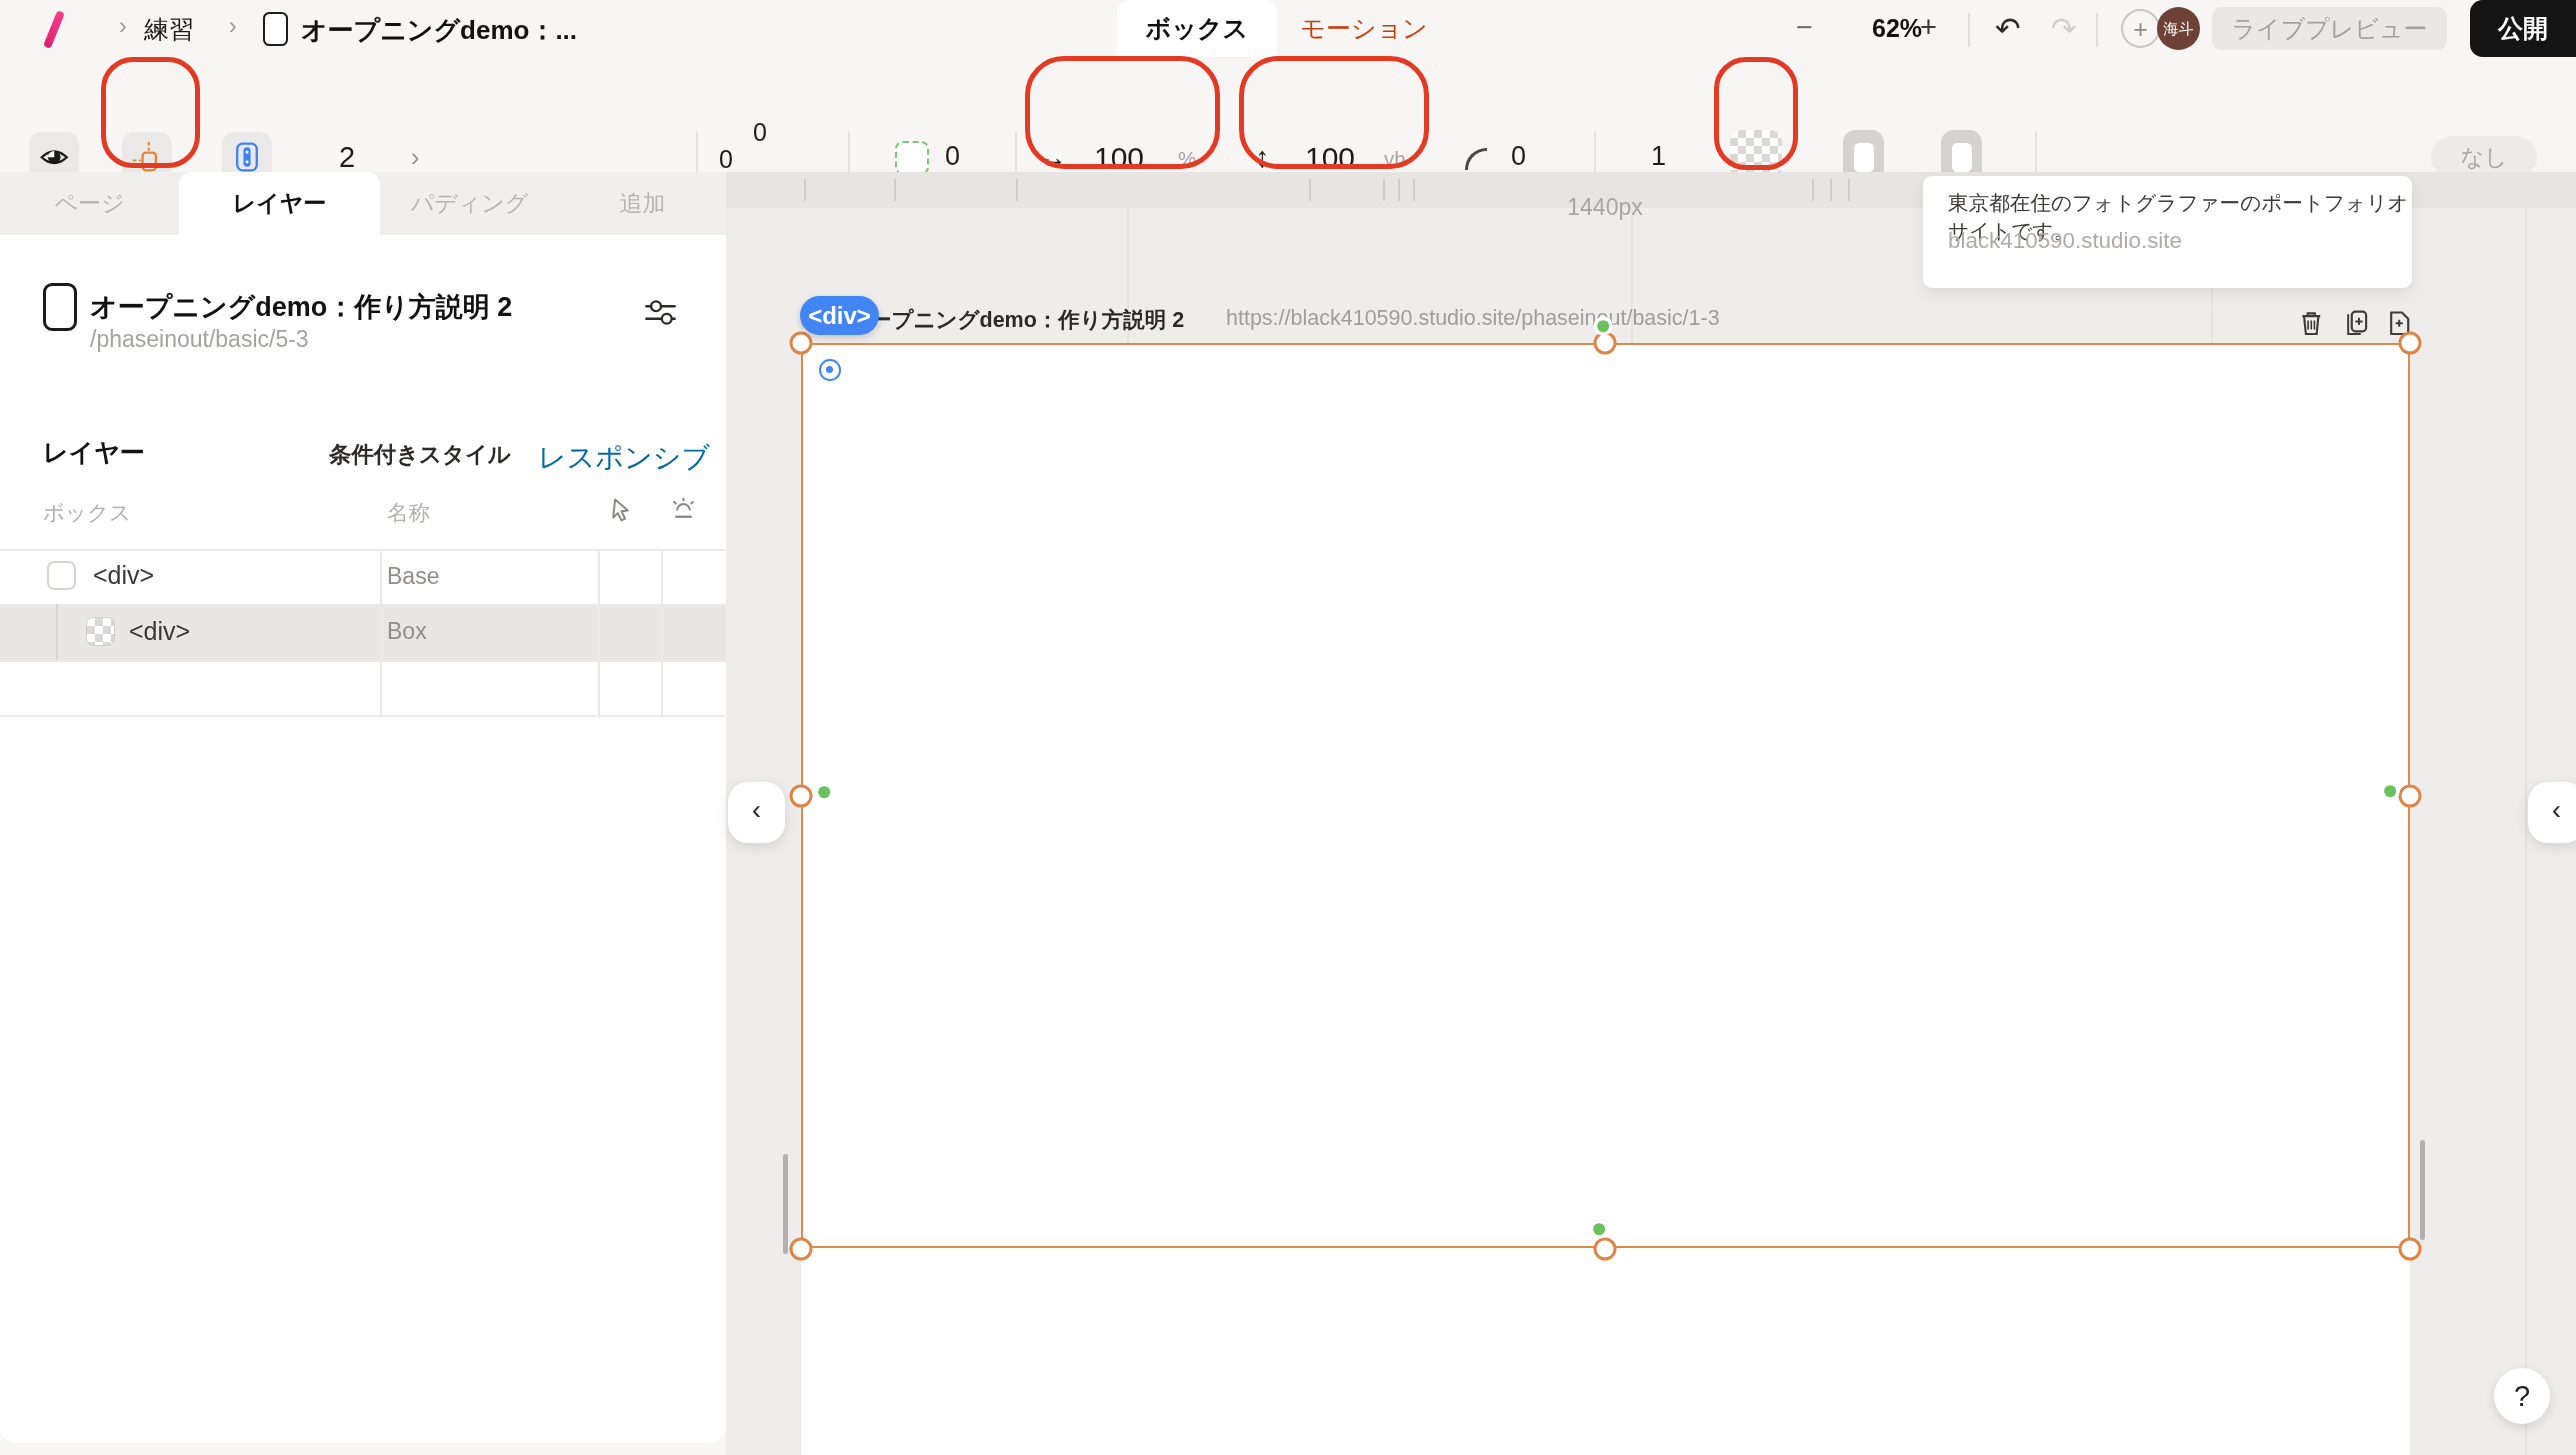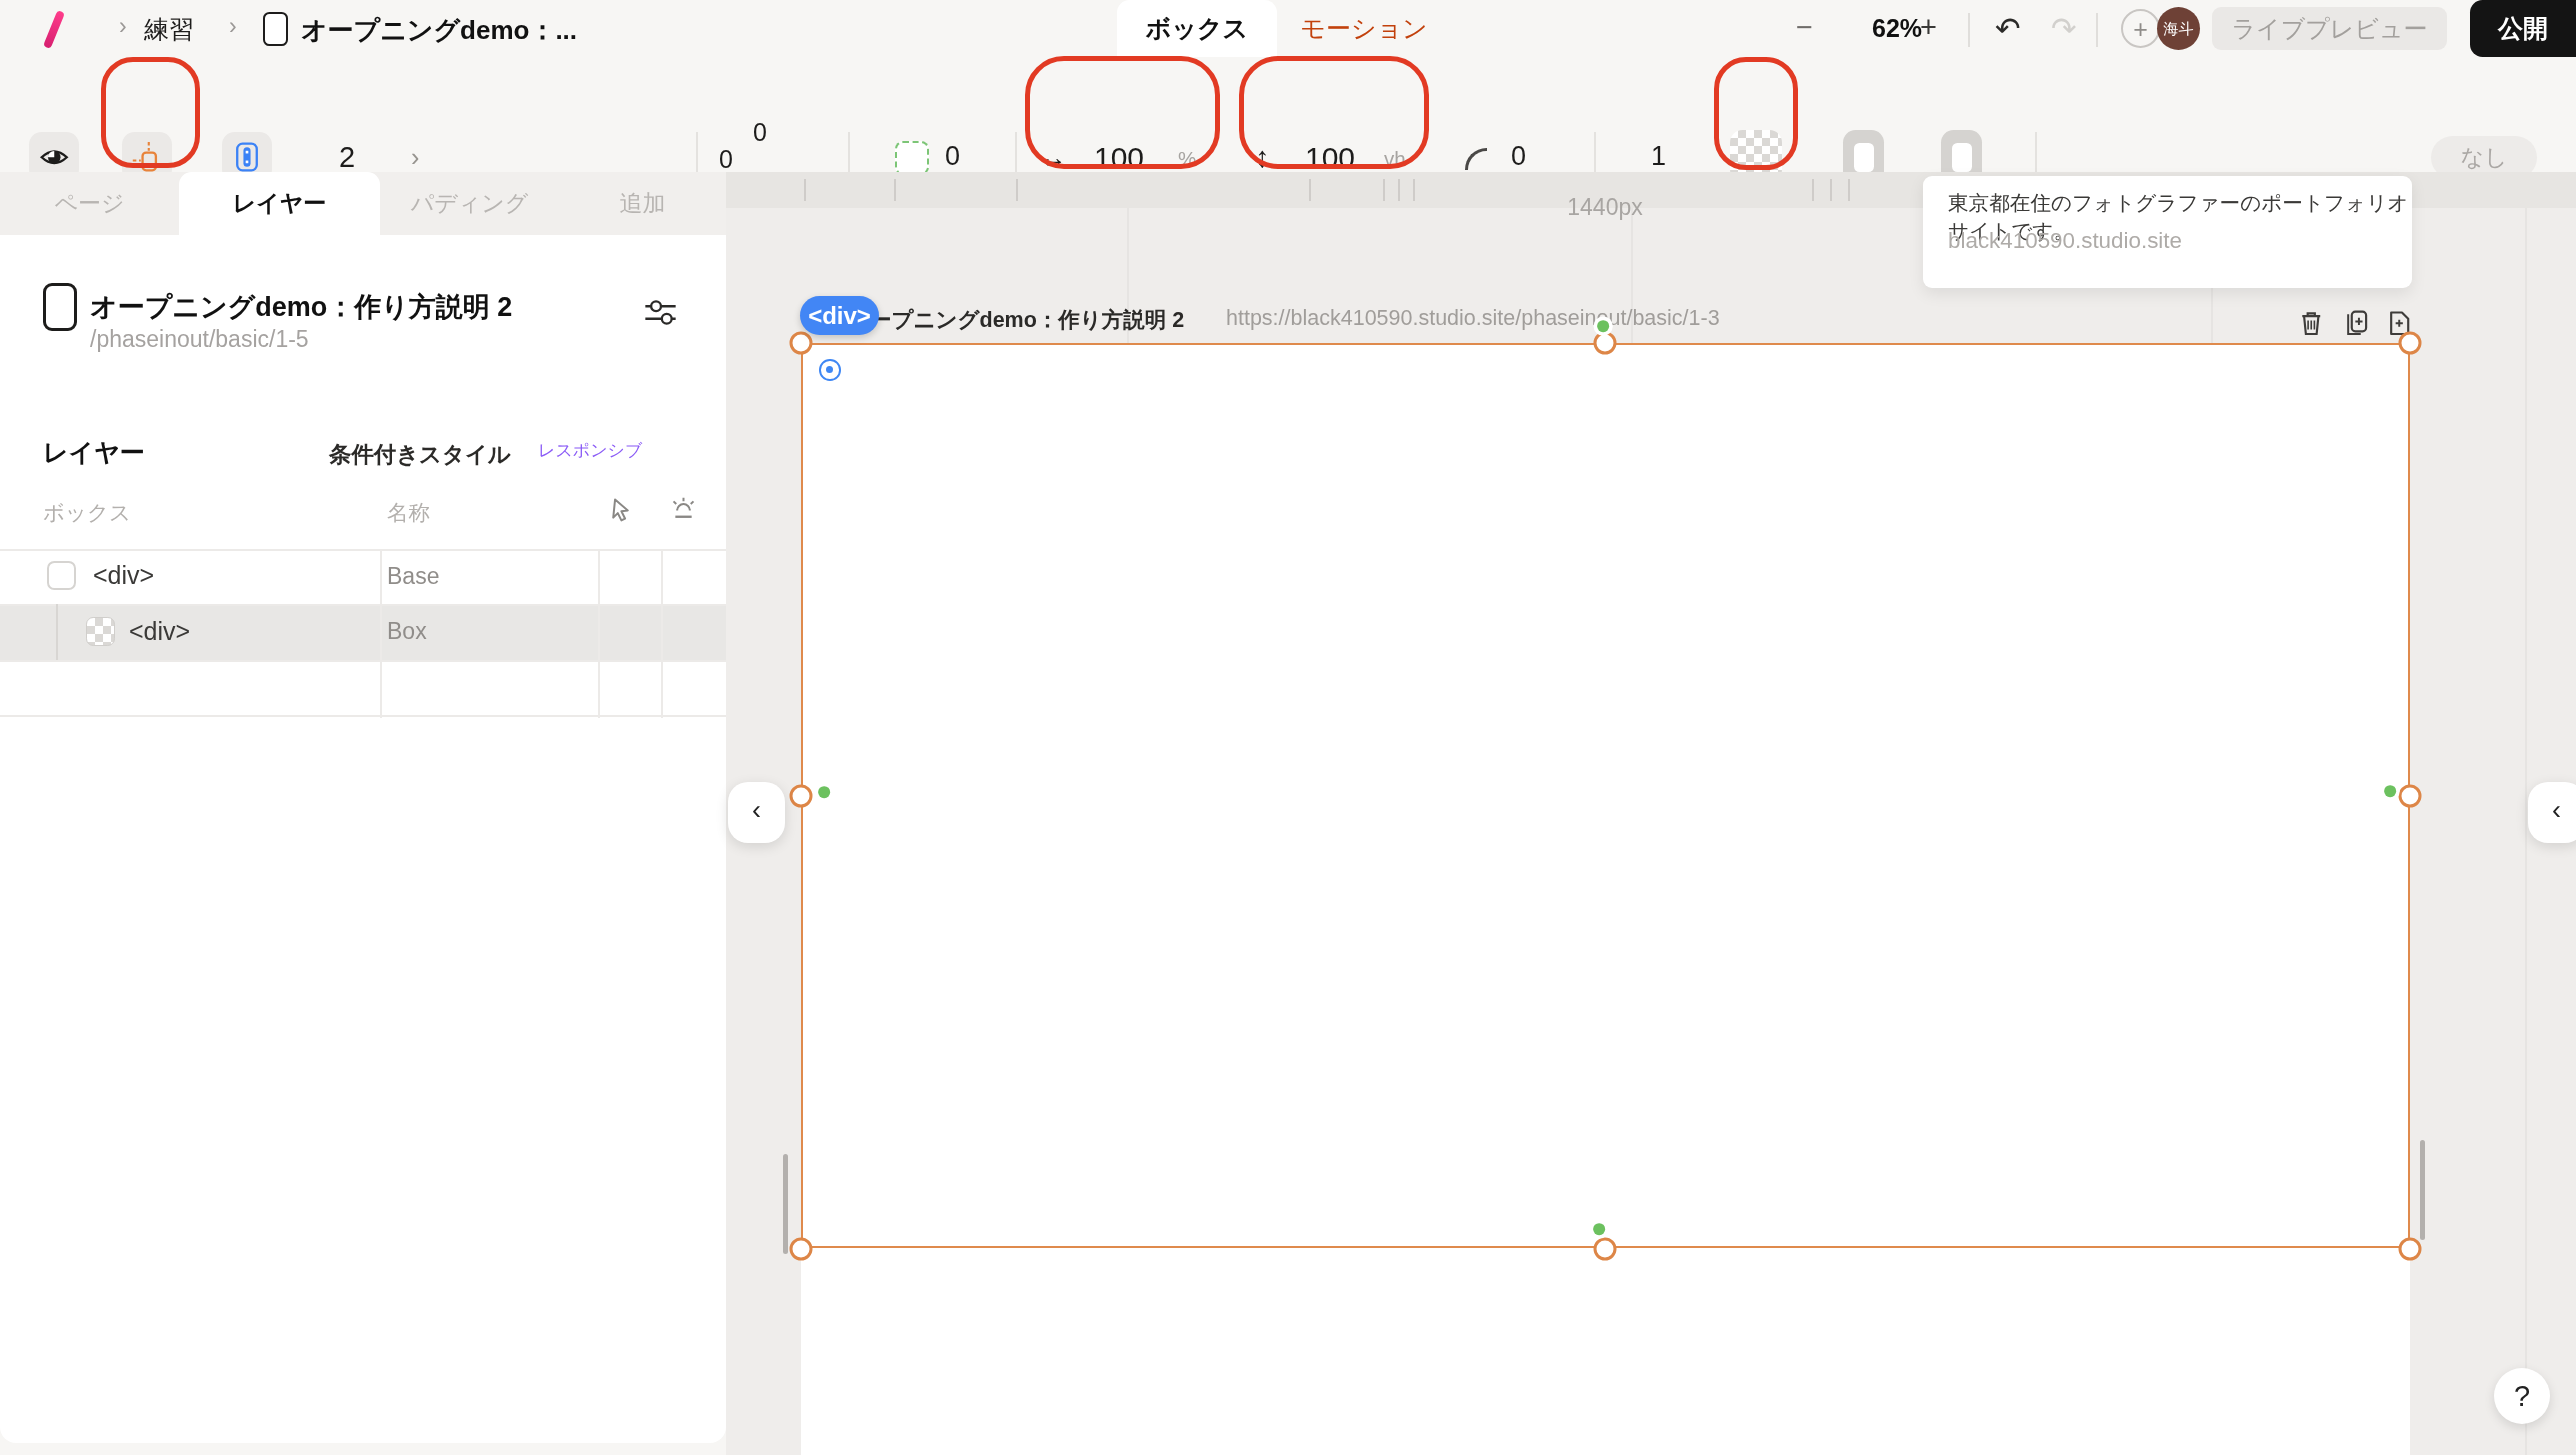--- a/index.html
+++ b/index.html
@@ -64,21 +64,21 @@
   
   .sidebar-strip { position:absolute; left:0; top:172px; width:726px; height:63px; background:#f1efed; }
   .side-tab { position:absolute; top:172px; height:63px; text-align:center; line-height:63px; font-size:23px; color:#b8b5b2; }
   .side-tab.active { background:#fff; border-radius:12.5px 12.5px 0 0; color:#111; font-weight:bold; }
   .sidebar-body { position:absolute; left:0; top:235px; width:726px; height:1208px; background:#fff;
     border-radius:0 0 16px 16px; }
   .page-title { position:absolute; left:90px; top:289px; font-size:27px; font-weight:bold; color:#111; }
   .page-path { position:absolute; left:90px; top:326px; font-size:23px; color:#a5a2a0; }
   .layers-h { position:absolute; left:43px; top:436px; font-size:25px; font-weight:bold; color:#111; }
   .layers-link1 { position:absolute; left:329px; top:439px; font-size:22.4px; font-weight:bold; color:#2b2a28; }
-  .layers-link2 { position:absolute; left:538px; top:439px; font-size:17px; color:#8b5cf6; }
+  .layers-link2 { position:absolute; left:538px; top:439px; font-size:28px; color:#0369a1; }
   .col-h { position:absolute; top:498px; font-size:21.5px; color:#b3b0ad; }
   .grid-hline { position:absolute; left:0; width:726px; height:1.8px; background:#eceae8; }
   .grid-vline { position:absolute; width:1.8px; background:#eceae8; }
   .row-sel { position:absolute; left:0; top:604px; width:726px; height:56px; background:#e8e7e5; }
   .row-tag { position:absolute; font-size:25px; color:#3a3937; }
   .row-name { position:absolute; left:387px; font-size:23px; color:#908d8a; }
   .chk { position:absolute; left:47px; top:561px; width:29px; height:29px; border:2.2px solid #d6d4d1;
     border-radius:7.2px; background:#fff; }
   .layer-swatch { position:absolute; left:86px; top:617px; width:29px; height:29px; border-radius:7.2px;
     border:1.8px solid #d0cecb; }
@@ -313,21 +313,21 @@
 
   <div class="sidebar-strip"></div>
   <div class="side-tab" style="left:0; width:179px;">ページ</div>
   <div class="side-tab active" style="left:179px; width:201px;">レイヤー</div>
   <div class="side-tab" style="left:380px; width:179px;">パディング</div>
   <div class="side-tab" style="left:559px; width:167px;">追加</div>
   <div class="sidebar-body"></div>
 
   <div class="doc-icon abs" style="left:43px; top:283px; width:34px; height:48px; border-width:3.1px; border-radius:9px;"></div>
   <div class="page-title">オープニングdemo：作り方説明 2</div>
-  <div class="page-path">/phaseinout/basic/1-5</div>
+  <div class="page-path">/phaseinout/basic/5-3</div>
   <div class="abs" style="left:640px; top:292px;">
     <svg width="41" height="41" viewBox="0 0 46 46">
         <path d="M6 16 h34 M6 30 h34" stroke="#2b2a28" stroke-width="2.6"></path>
         <circle cx="18" cy="16" r="5.5" fill="#fff" stroke="#2b2a28" stroke-width="2.6"></circle>
         <circle cx="30" cy="30" r="5.5" fill="#fff" stroke="#2b2a28" stroke-width="2.6"></circle>
       </svg>
   </div>
 
   <div class="layers-h">レイヤー</div>
   <div class="layers-link1">条件付きスタイル</div>

